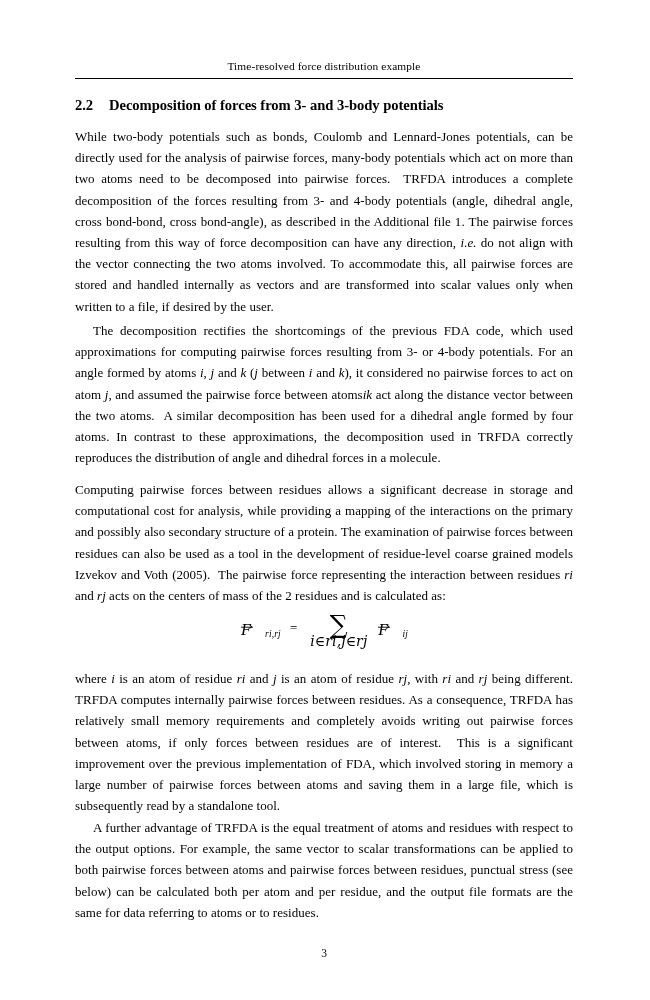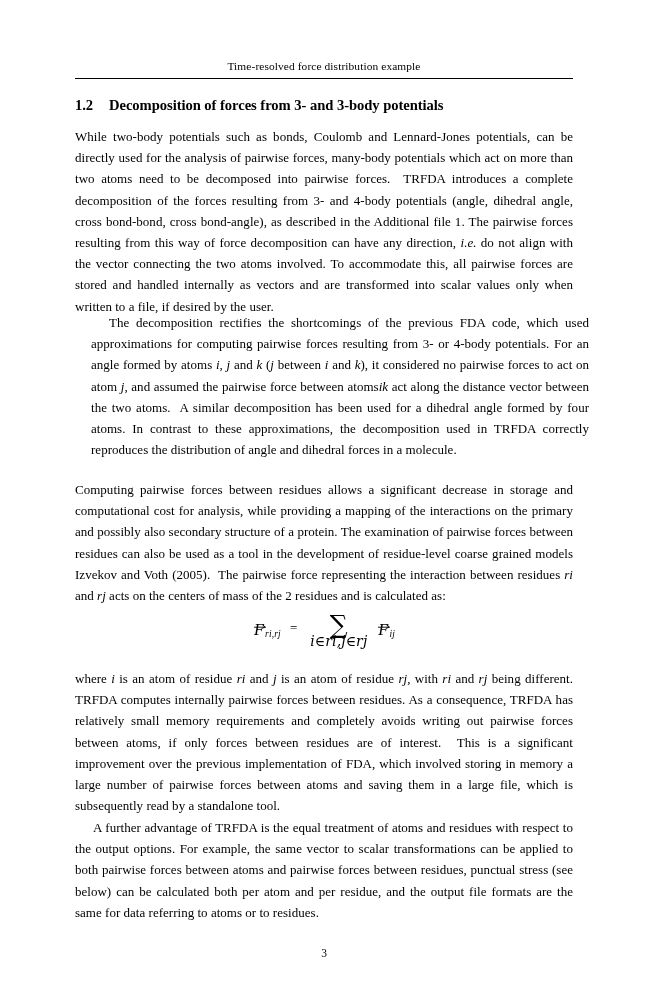--- a/index.html
+++ b/index.html
@@ -104,21 +104,21 @@
     top: -5.5px;
     width: 13px;
     height: 6px;
   }
   .sub {
     display: inline-block;
     font-style: italic;
     font-size: 9.4px;
     vertical-align: -4px;
     letter-spacing: 0.2px;
-    margin-left: 0;
+    margin-left: 13px;
   }
   .eqop {
     display: inline-block;
     font-size: 13px;
     margin: 0 9px;
     vertical-align: 1px;
   }
   .sigma-block {
     display: inline-block;
     text-align: center;
@@ -154,36 +154,36 @@
 </style>
 </head>
 <body>
 
 <div class="page">
 
   <div class="runhead">Time-resolved force distribution example</div>
   <div class="runhead-rule"></div>
 
   <div class="sec-heading" style="top:96px;">
-    <span class="num">1.2</span><span>Decomposition of forces from 3- and 3-body potentials</span>
+    <span class="num">2.2</span><span>Decomposition of forces from 3- and 3-body potentials</span>
   </div>
 
   <div class="para" style="top:126px;">
     While two-body potentials such as bonds, Coulomb and Lennard-Jones potentials, can
     be directly used for the analysis of pairwise forces, many-body potentials which act on
     more than two atoms need to be decomposed into pairwise forces.&nbsp; TRFDA introduces
     a complete decomposition of the forces resulting from 3- and 4-body potentials (angle,
     dihedral angle, cross bond-bond, cross bond-angle), as described in the Additional file 1.
     The pairwise forces resulting from this way of force decomposition can have any direction,
     <i>i.e.</i> do not align with the vector connecting the two atoms involved. To accommodate
     this, all pairwise forces are stored and handled internally as vectors and are transformed
     into scalar values only when written to a file, if desired by the user.
   </div>
 
-  <div class="para indent" style="top:312px;margin-left:16px;">
+  <div class="para indent" style="top:320px;">
     The decomposition rectifies the shortcomings of the previous FDA code, which used
     approximations for computing pairwise forces resulting from 3- or 4-body potentials. For
     an angle formed by atoms <i>i</i>, <i>j</i> and <i>k</i> (<i>j</i> between <i>i</i> and <i>k</i>), it considered no pairwise forces
     to act on atom <i>j</i>, and assumed the pairwise force between atoms<i>ik</i> act along the distance
     vector between the two atoms.&nbsp; A similar decomposition has been used for a dihedral
     angle formed by four atoms. In contrast to these approximations, the decomposition used
     in TRFDA correctly reproduces the distribution of angle and dihedral forces in a molecule.
   </div>
 
 

